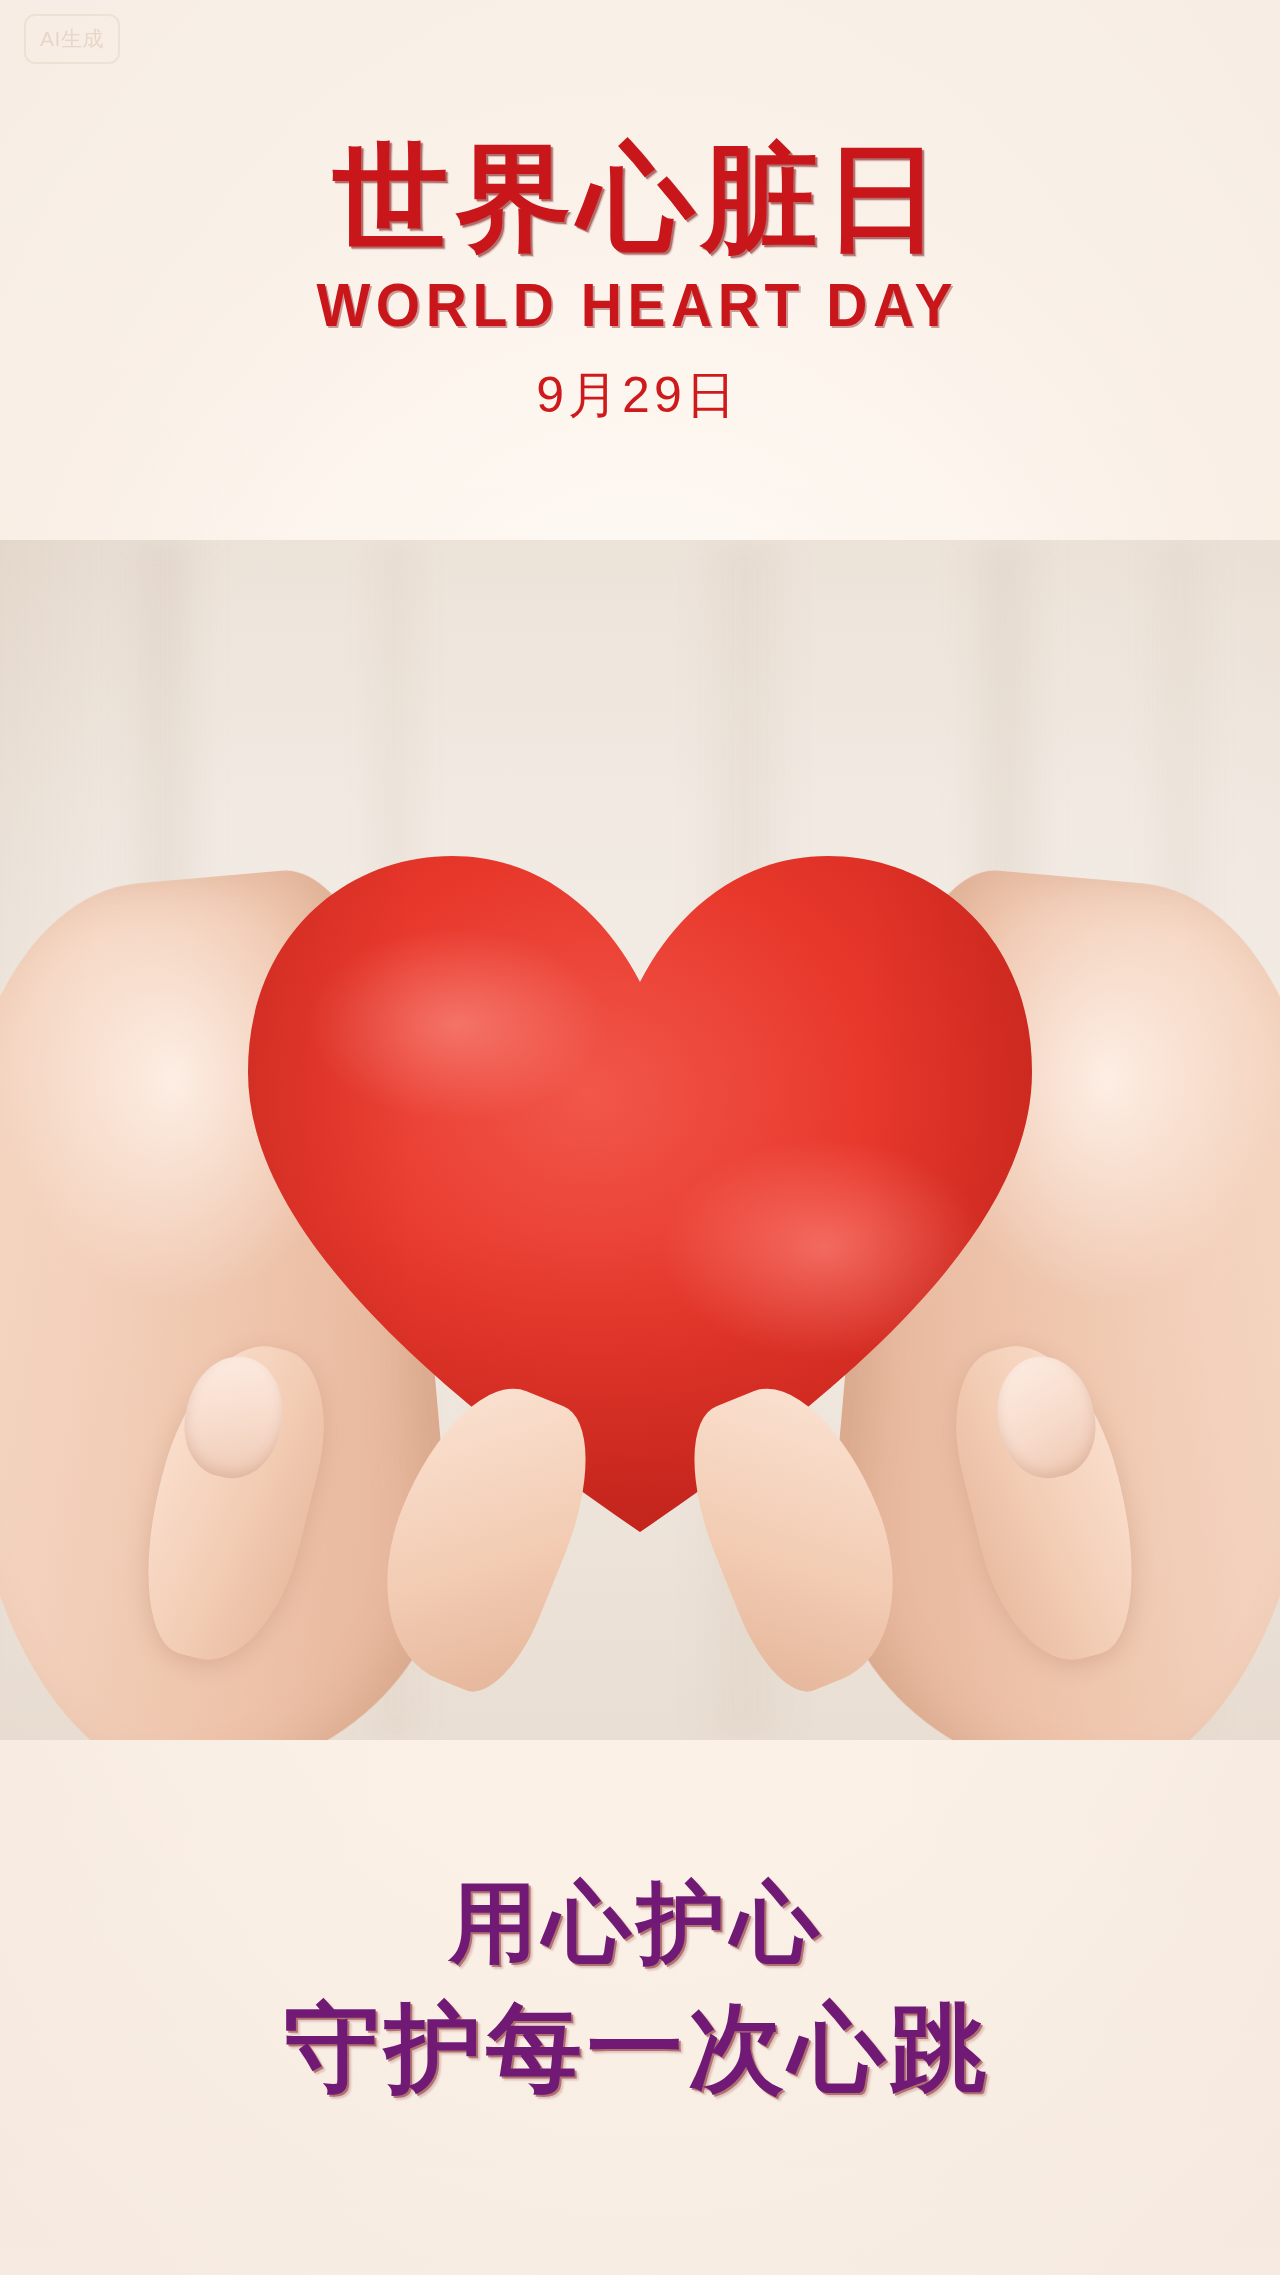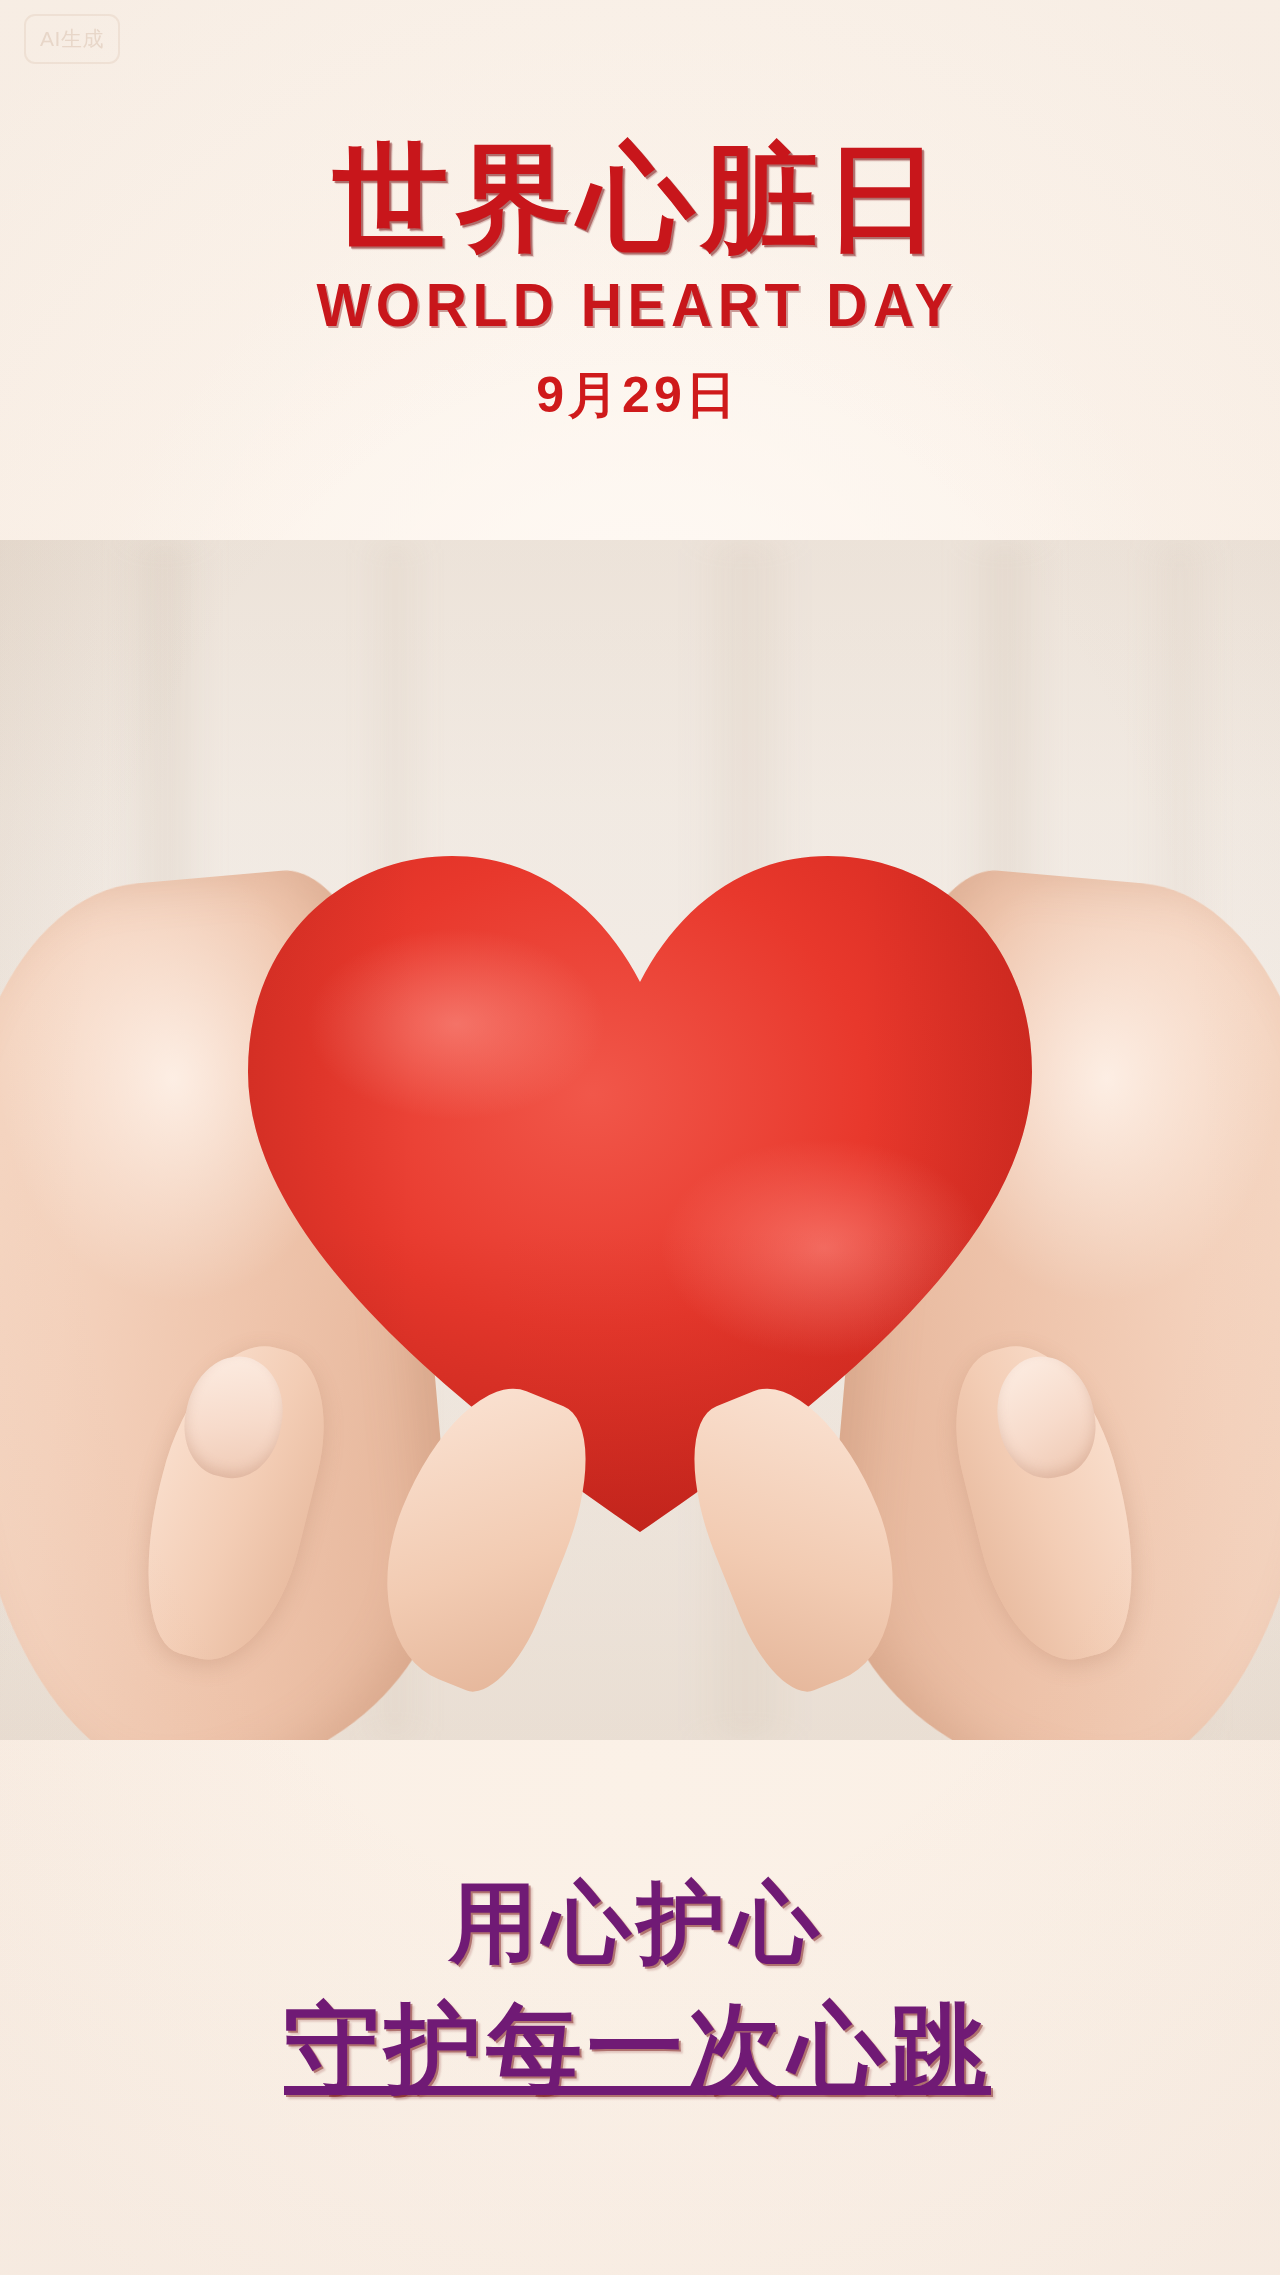--- a/index.html
+++ b/index.html
@@ -83,21 +83,21 @@
     color: #c8161b;
     letter-spacing: 6px;
     transform: scaleX(0.92);
     text-shadow: 2px 2px 0 rgba(120,10,14,0.38);
     padding-right: 6px;
   }
   .title-date {
     margin: 34px 0 0 0;
     font-size: 50px;
     line-height: 1.0;
-    font-weight: 700;
+    font-weight: 400;
     color: #cf1a1b;
     letter-spacing: 4px;
     padding-right: 4px;
   }
 
   
   .photo {
     position: absolute;
     left: 0;
     top: 540px;
@@ -268,21 +268,20 @@
   .slogan-1 {
     font-size: 88px;
     letter-spacing: 6px;
     padding-right: 6px;
   }
   .slogan-2 {
     font-size: 96px;
     letter-spacing: 5px;
     padding-right: 5px;
     margin-top: 6px;
-    text-decoration: underline;
   }
 </style>
 </head>
 <body>
 
 <div class="poster">
 
   <div class="bg-base"></div>
 
   <div class="watermark">

